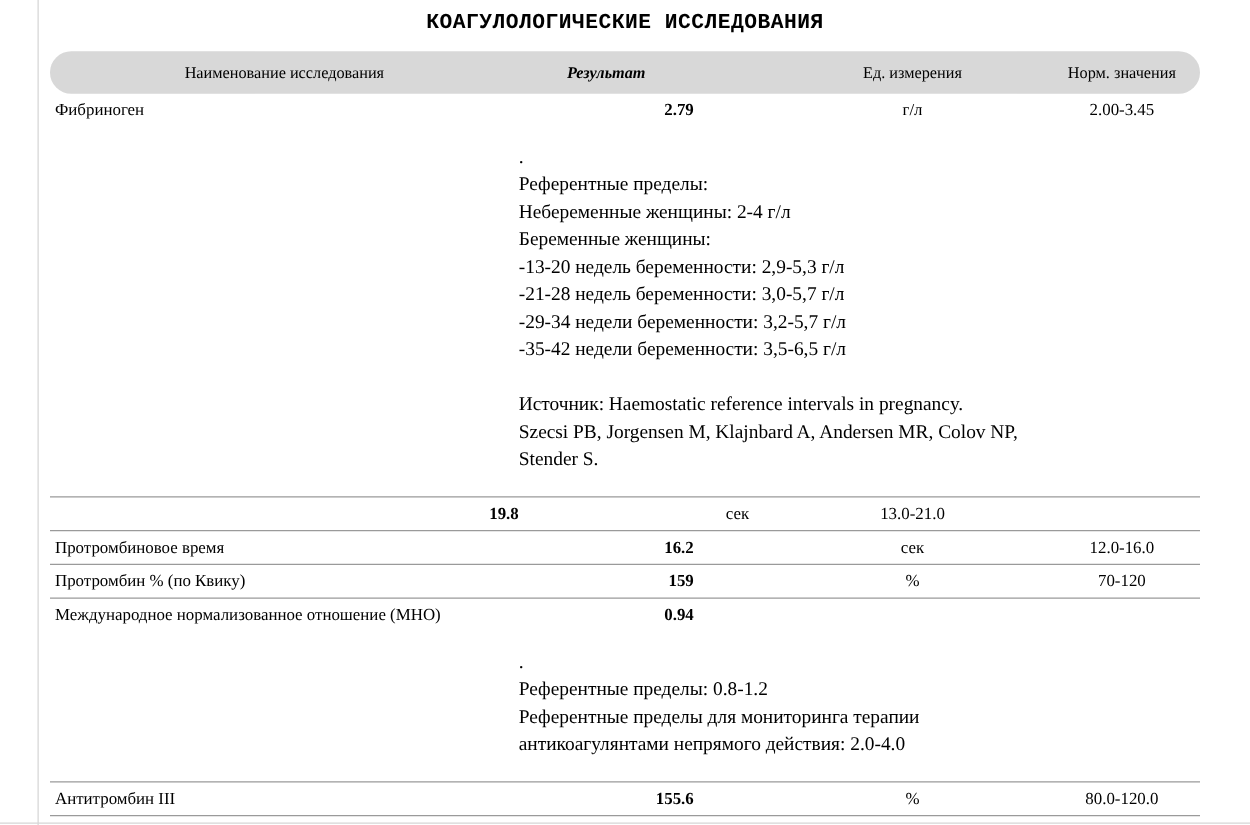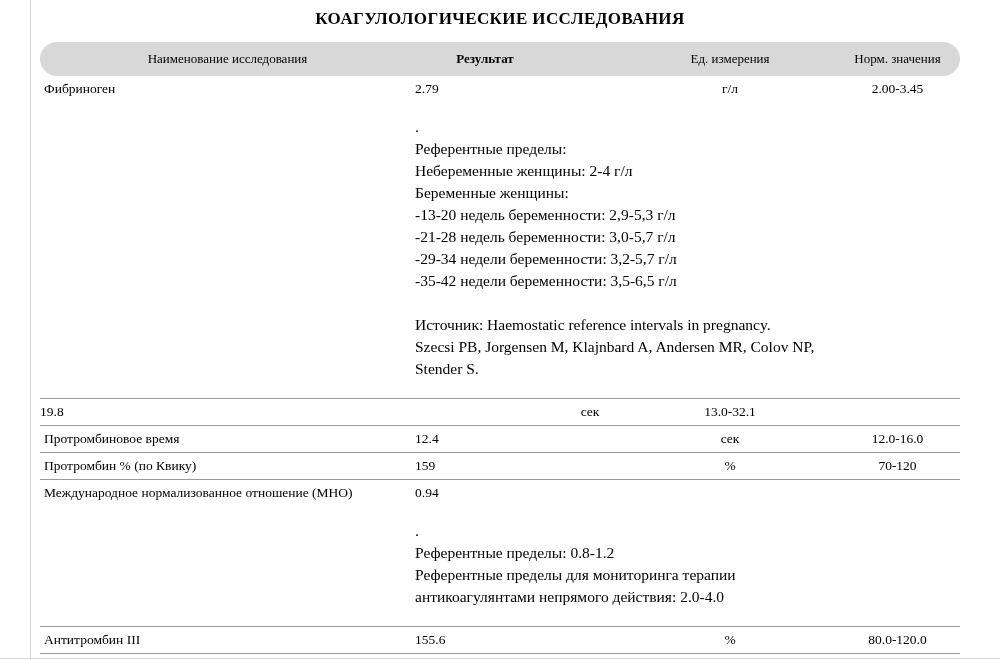--- a/index.html
+++ b/index.html
@@ -24,20 +24,21 @@
     left: 0; bottom: 1px;
     width: 100%; height: 1px;
     background: #d6d6d6;
   }
   .title {
     text-align: center;
     font-size: 17px;
     font-weight: bold;
     margin: 9px 0 13px 0;
     letter-spacing: 0.4px;
+    font-family: Liberation Mono, monospace;
   }
   .table {
     margin-left: 40px;
     width: 920px;
     border-bottom: 1px solid #9a9a9a;
   }
   .row {
     display: grid;
     grid-template-columns: 375px 140px 70px 210px 125px;
     align-items: center;
@@ -45,25 +46,25 @@
   }
   .thead {
     background: #d8d8d8;
     padding: 9px 0;
   }
   .thead .cell {
     font-size: 13px;
     text-align: center;
     font-weight: normal;
   }
-  .thead .cell.h-result { font-weight: bold; }
+  .thead .cell.h-result { font-weight: bold; font-style: italic; }
   .body-row { padding: 5px 0; }
   .cell { font-size: 13.5px; }
   .cell.name { text-align: left; padding-left: 4px; }
-  .cell.result { text-align: left; font-weight: normal; }
+  .cell.result { text-align: right; font-weight: bold; }
   .cell.unit, .cell.norm { text-align: center; }
   .block.sep { border-top: 1px solid #9a9a9a; }
   .comment {
     margin-left: 375px;
     width: 545px;
     font-size: 15.5px;
     line-height: 22px;
     white-space: pre-line;
     padding: 14px 0 18px 0;
     text-align: left;
@@ -107,28 +108,28 @@
 Источник: Haemostatic reference intervals in pregnancy.
 Szecsi PB, Jorgensen M, Klajnbard A, Andersen MR, Colov NP,
 Stender S.</div>
   </div>
 
   <div class="block sep">
     <div class="row body-row">
       <div class="cell result">19.8</div>
       <div class="cell"></div>
       <div class="cell unit">сек</div>
-      <div class="cell norm">13.0-32.1</div>
+      <div class="cell norm">13.0-21.0</div>
     </div>
   </div>
 
   <div class="block sep">
     <div class="row body-row">
       <div class="cell name">Протромбиновое время</div>
-      <div class="cell result">12.4</div>
+      <div class="cell result">16.2</div>
       <div class="cell"></div>
       <div class="cell unit">сек</div>
       <div class="cell norm">12.0-16.0</div>
     </div>
   </div>
 
   <div class="block sep">
     <div class="row body-row">
       <div class="cell name">Протромбин % (по Квику)</div>
       <div class="cell result">159</div>

